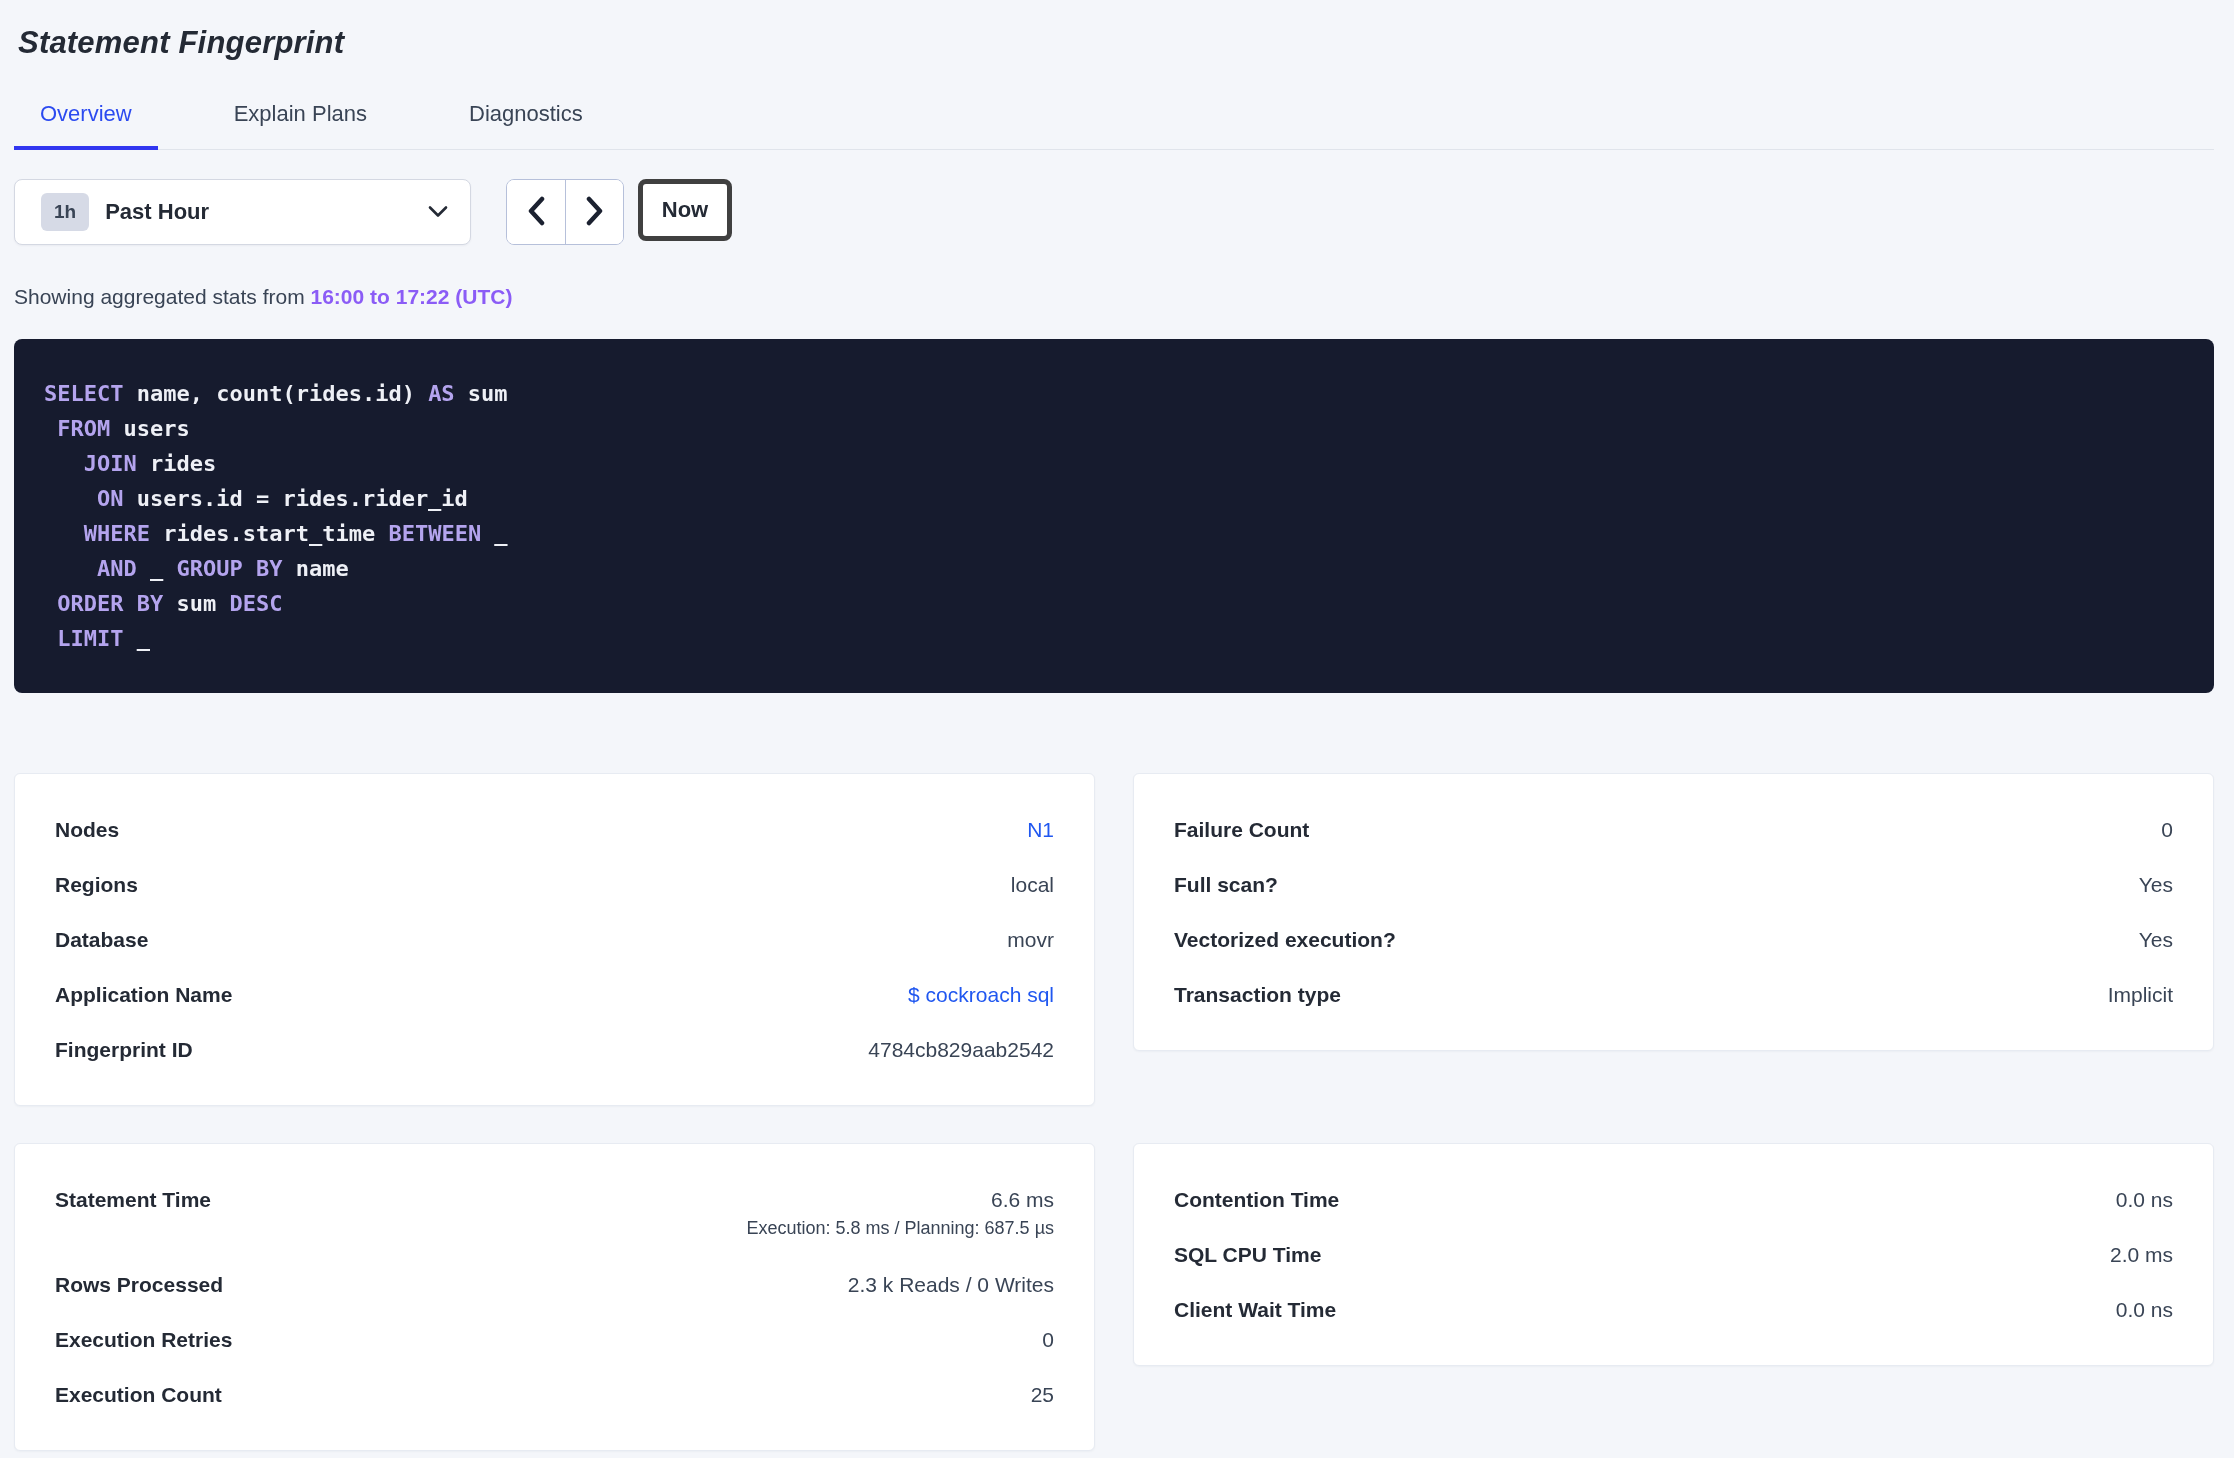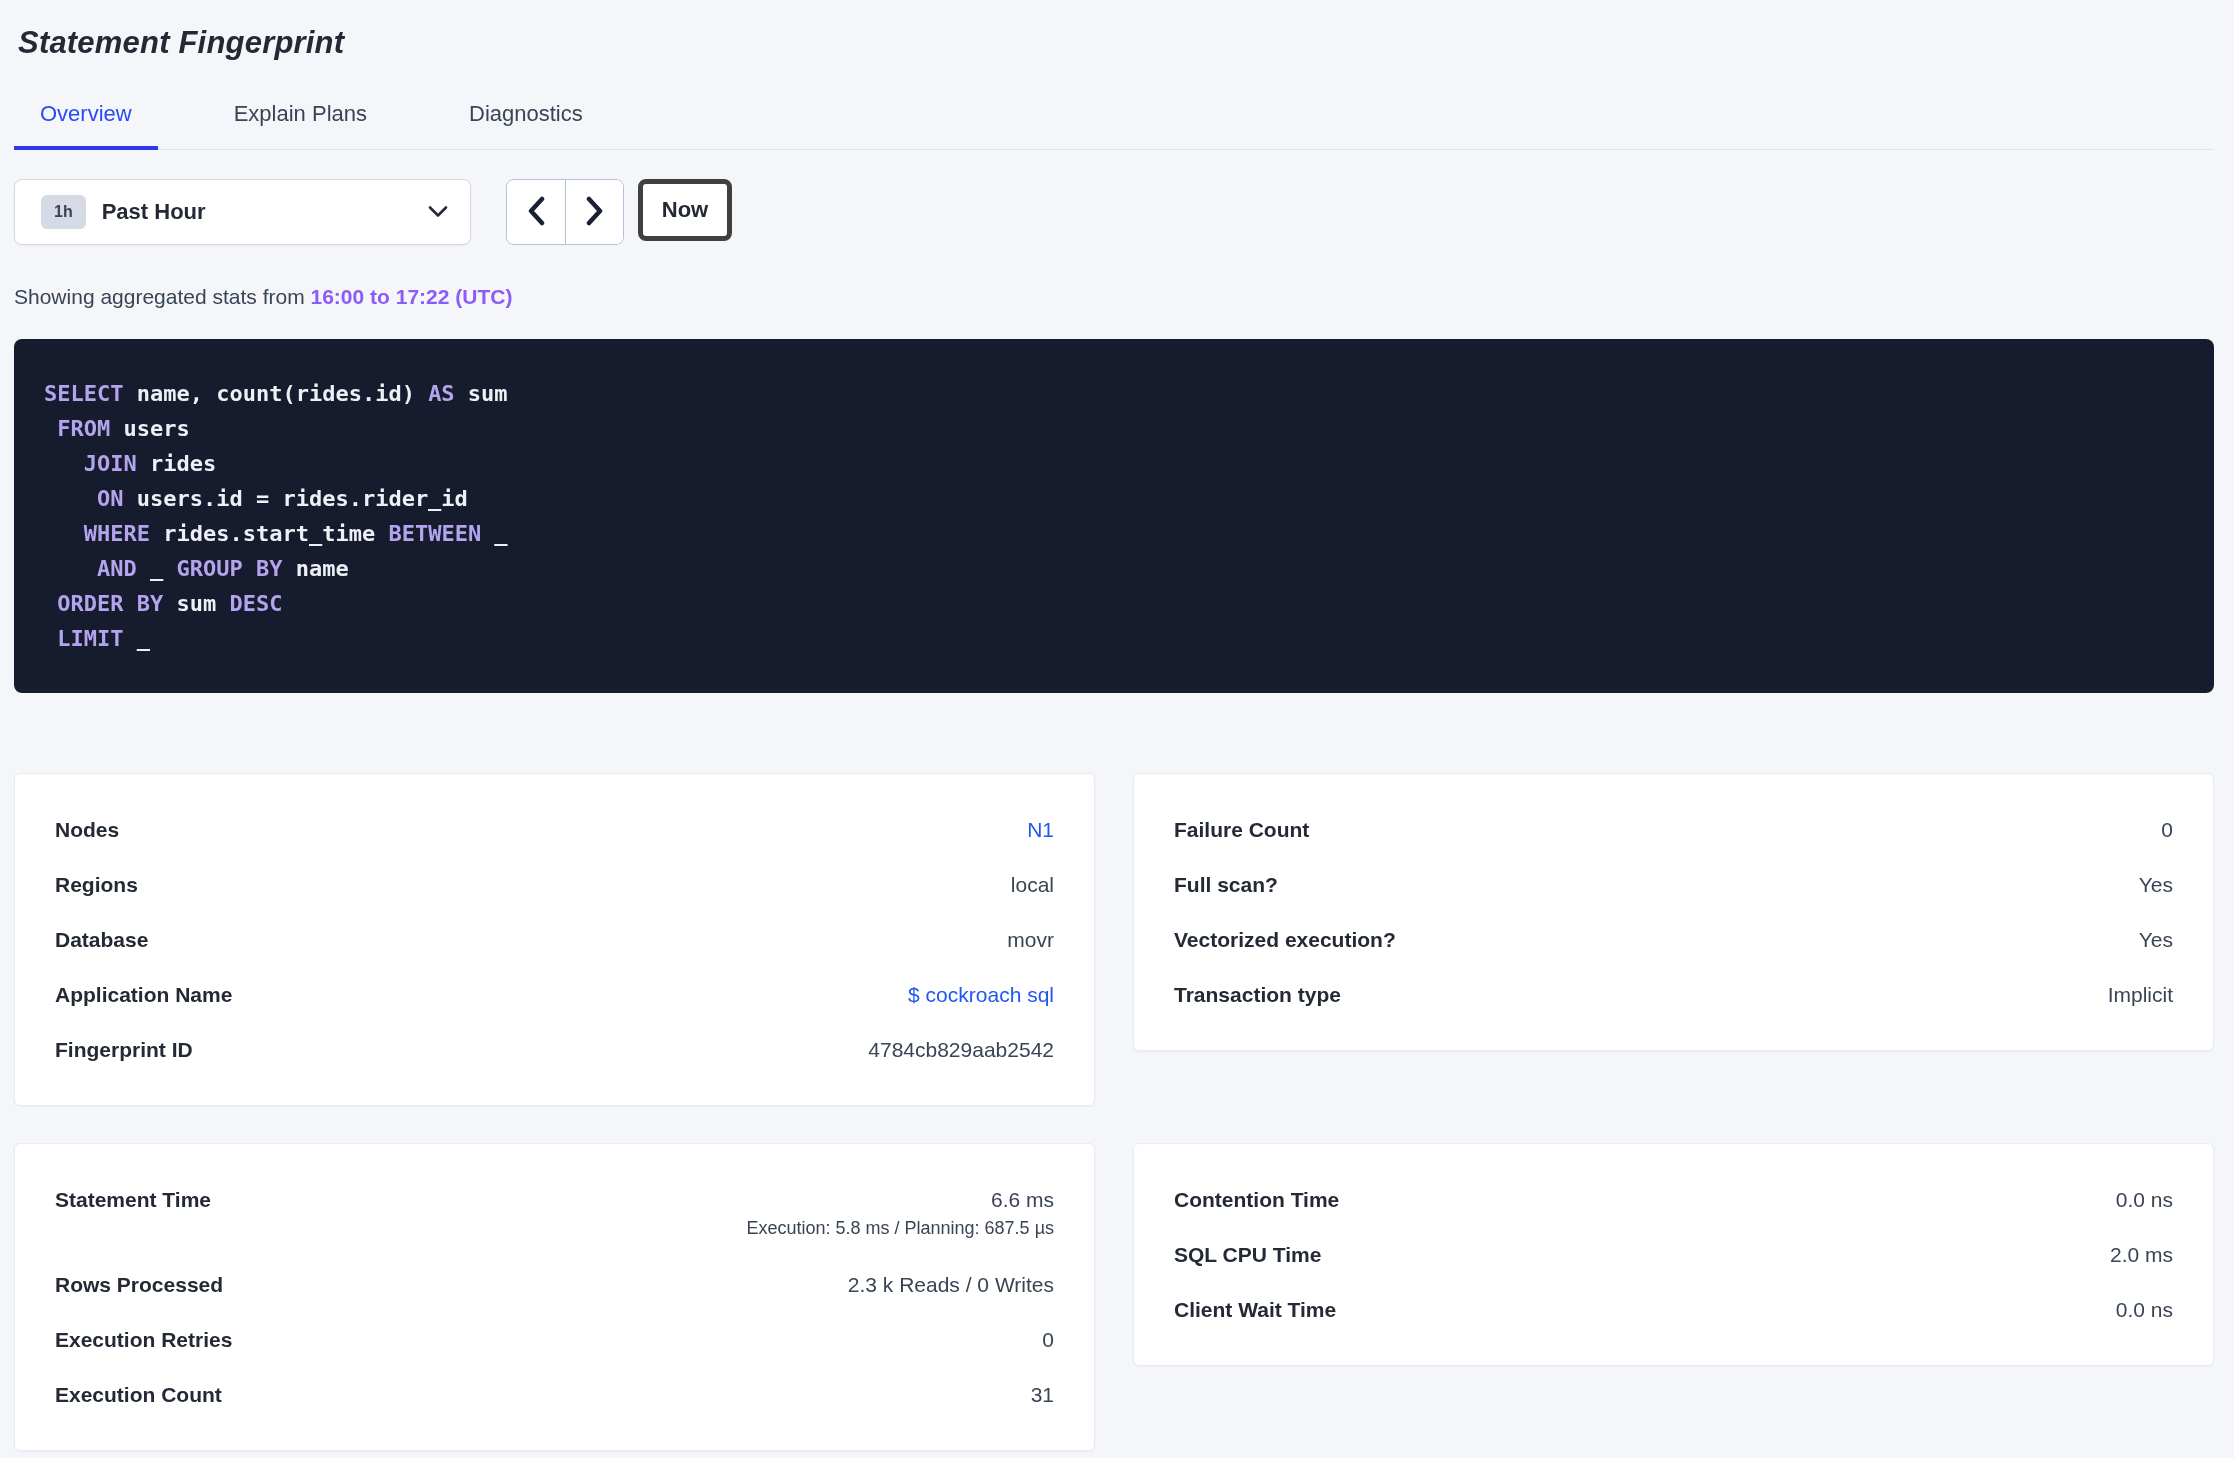--- a/index.html
+++ b/index.html
@@ -45,21 +45,21 @@
     background: #fff;
     border: 1px solid #d4d8e2;
     border-radius: 8px;
     display: flex; align-items: center;
     padding: 0 22px 0 26px;
     box-shadow: 0 1px 2px rgba(30,40,70,0.05);
     cursor: pointer;
   }
   .range-badge {
     background: #d6dae6; color: #394455;
-    font-size: 16px; font-weight: 700;
+    font-size: 19px; font-weight: 700;
     padding: 8px 13px; border-radius: 6px;
     margin-right: 16px;
   }
   .range-label { font-size: 22px; font-weight: 600; color: #242a35; }
   .dd-chevron { margin-left: auto; display: flex; align-items: center; }
 
   .arrow-group {
     margin-left: 35px;
     display: flex;
     border: 1px solid #b6c0da;
@@ -251,21 +251,21 @@
       <div class="card-row">
         <span class="row-label">Rows Processed</span>
         <span class="row-value">2.3 k Reads / 0 Writes</span>
       </div>
       <div class="card-row">
         <span class="row-label">Execution Retries</span>
         <span class="row-value">0</span>
       </div>
       <div class="card-row">
         <span class="row-label">Execution Count</span>
-        <span class="row-value">31</span>
+        <span class="row-value">25</span>
       </div>
     </section>
 
     <section class="card">
       <div class="card-row">
         <span class="row-label">Contention Time</span>
         <span class="row-value">0.0 ns</span>
       </div>
       <div class="card-row">
         <span class="row-label">SQL CPU Time</span>

